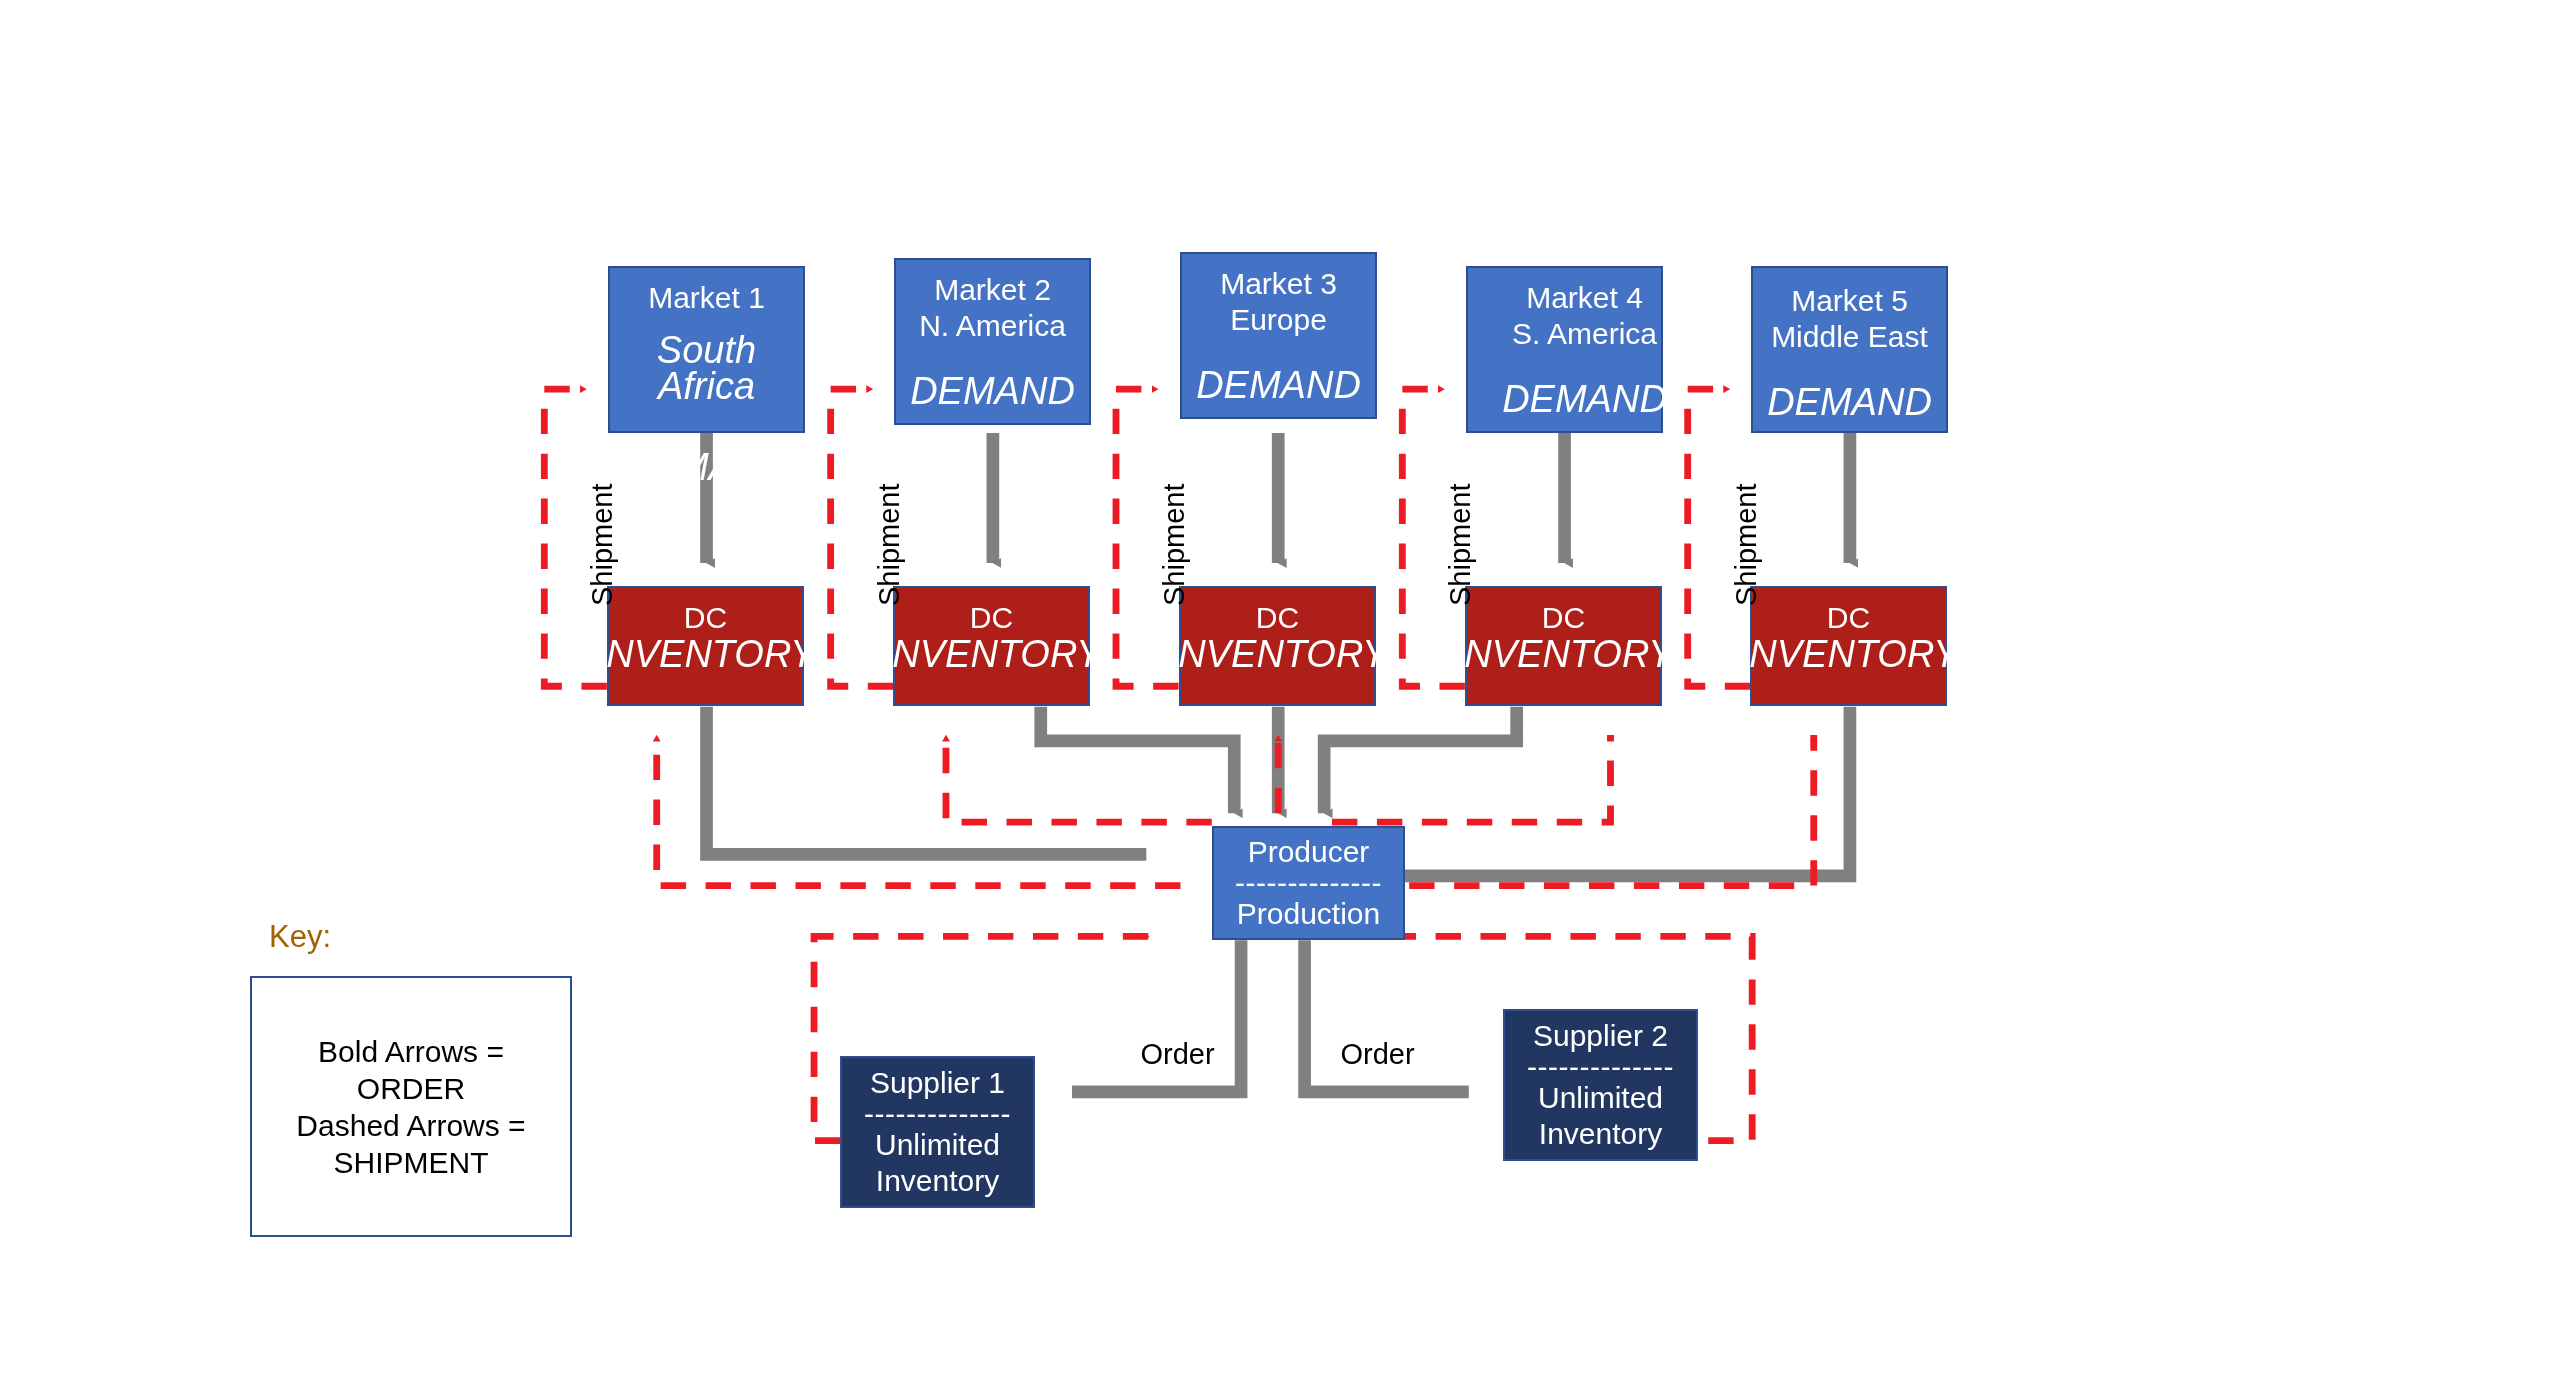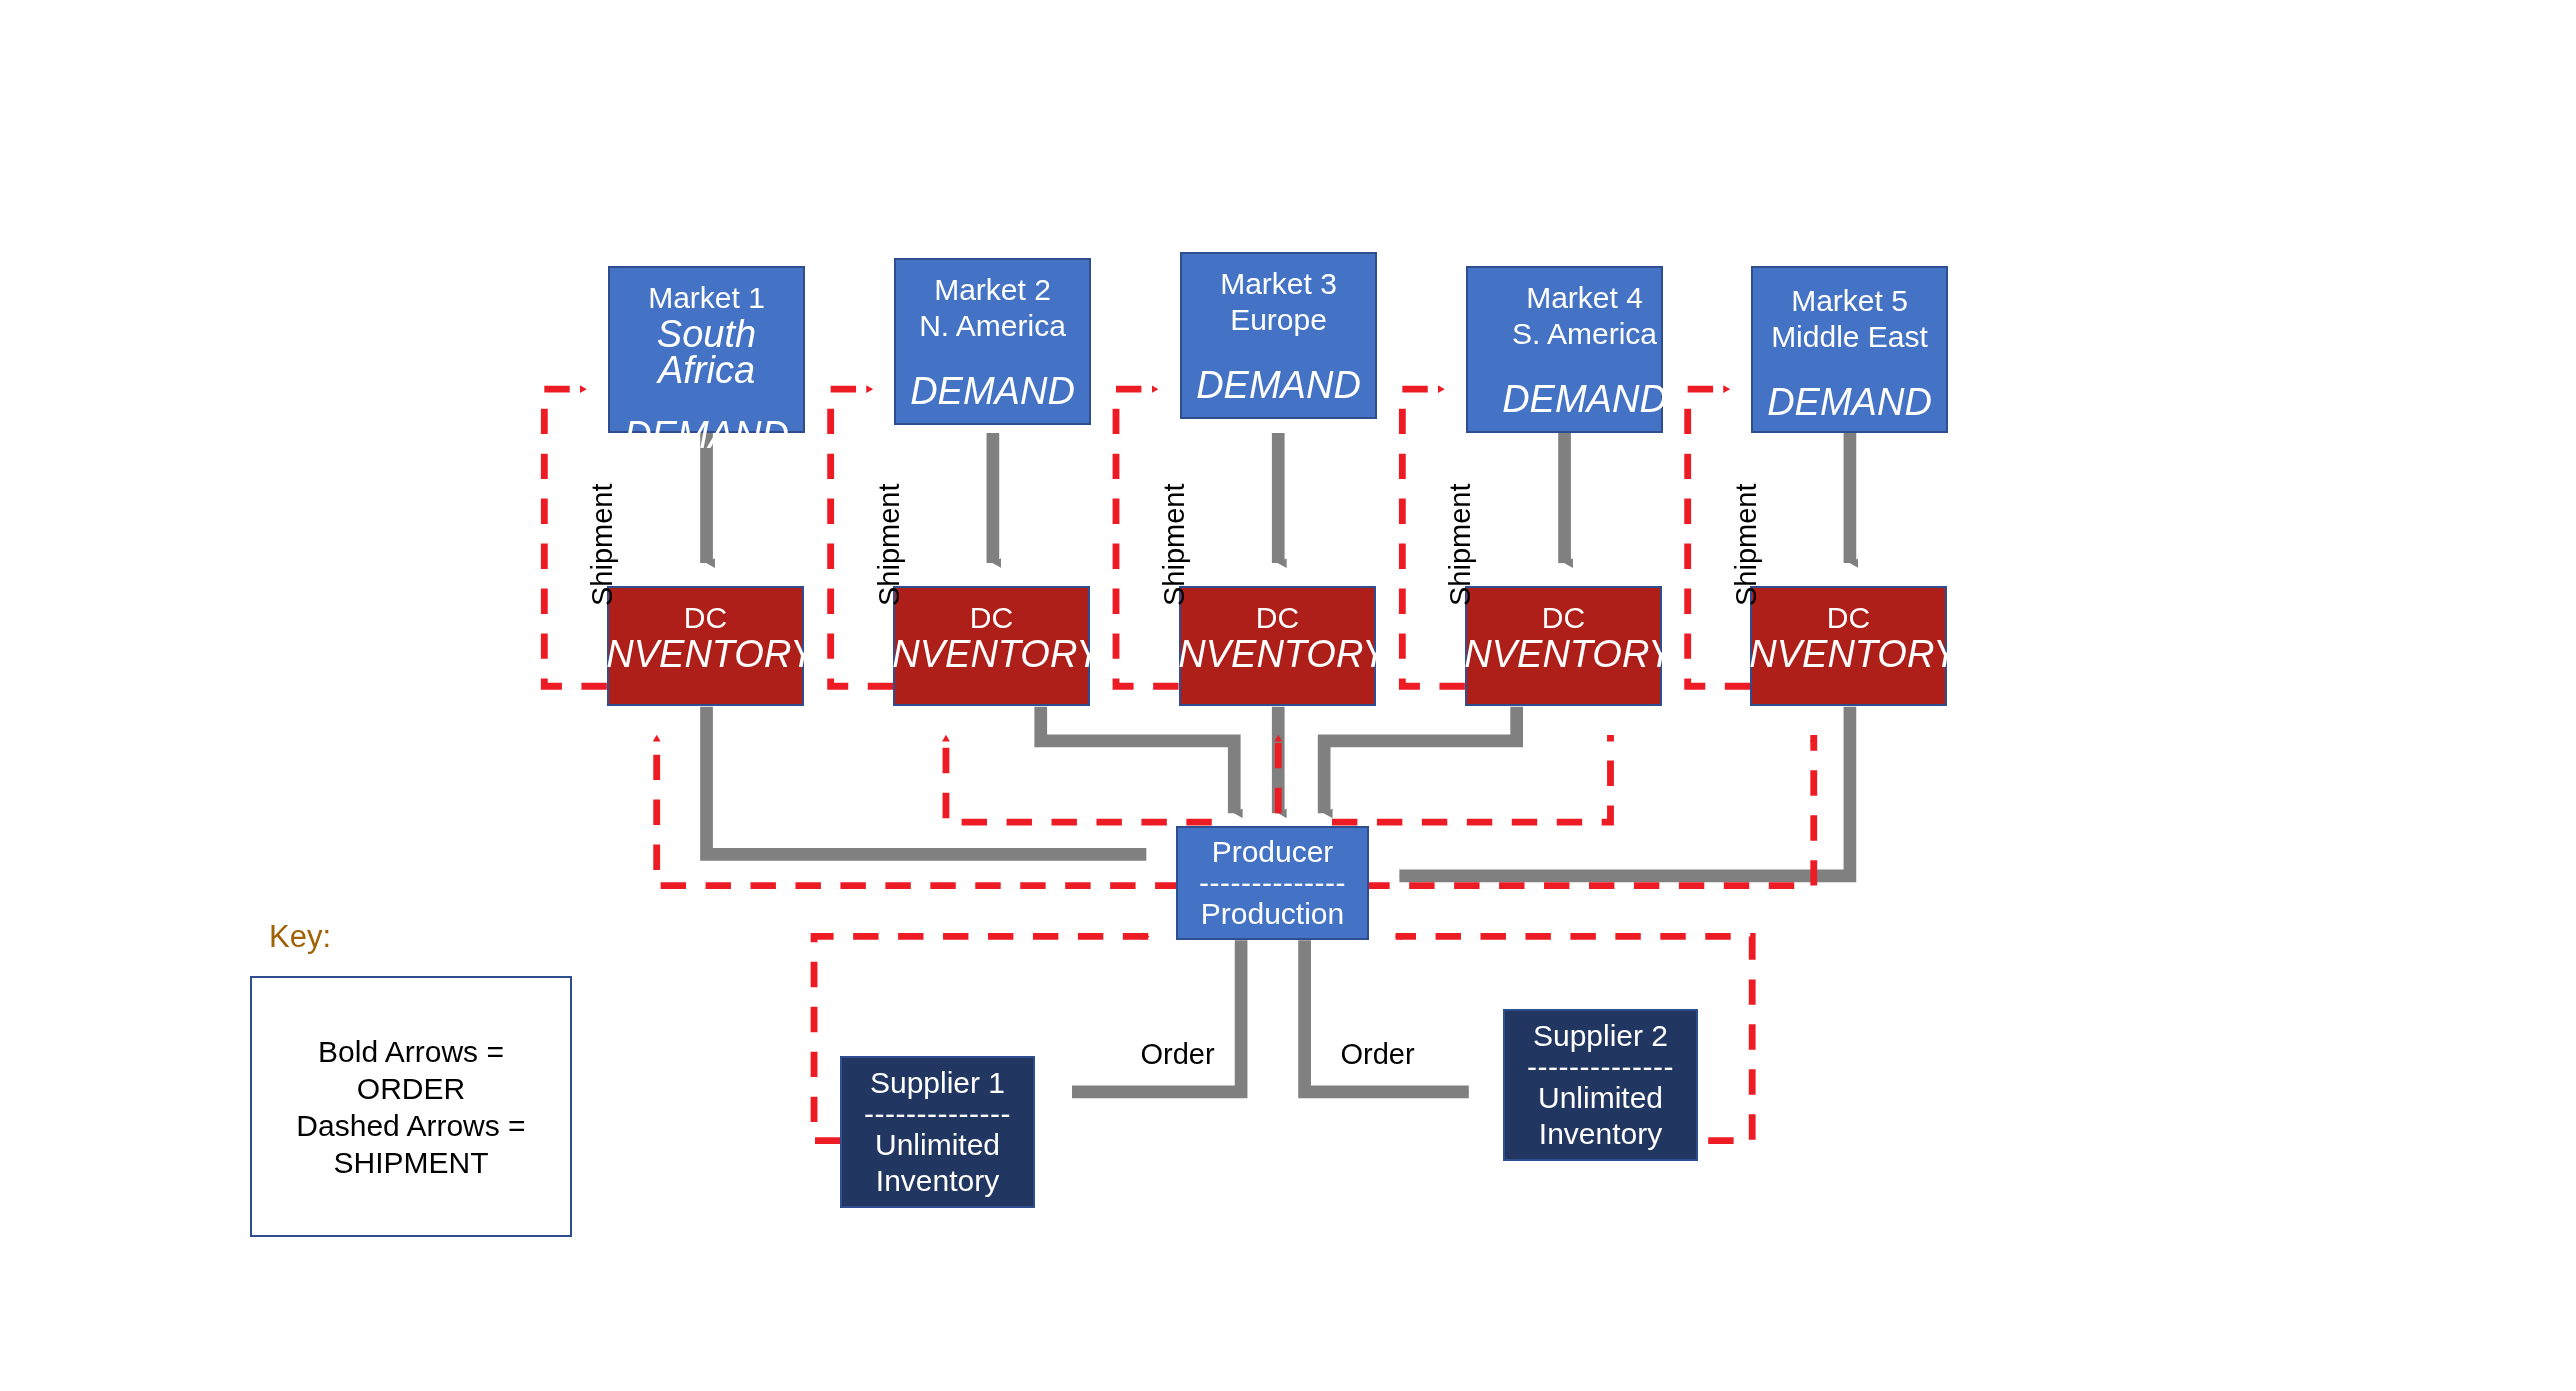--- a/index.html
+++ b/index.html
@@ -85,21 +85,21 @@
       <path d="M1363,841 L1648,841 L1648,752" marker-end="url(#red-head)"></path>
       <path d="M1396,906 L1856,906 L1856,752" marker-end="url(#red-head)"></path>
     </g>
 
     <g stroke="#ED1C24" stroke-width="7" fill="none" stroke-dasharray="26,20">
       <path d="M860,1167 L833,1167 L833,958 L1176,958" marker-end="url(#red-head)"></path>
       <path d="M1702,1167 L1793,1167 L1793,958 L1428,958" marker-end="url(#red-head)"></path>
     </g>
   </svg>
 
-  <div class="node market" style="left:608px;top:266px;width:197px;height:167px;padding-top:11.7px;">
+  <div class="node market" style="left:608px;top:266px;width:197px;height:167px;padding-top:11.7px;gap:16px;">
     <div class="l1">Market 1</div>
     <div class="ital">South Africa</div>
     <div class="ital" style="margin-top:29px;">DEMAND</div>
   </div>
 
   <div class="node market" style="left:894px;top:258px;width:197px;height:167px;padding-top:11.7px;">
     <div class="l1">Market 2</div>
     <div class="l2">N. America</div>
     <div class="ital" style="margin-top:29px;">DEMAND</div>
   </div>
@@ -146,21 +146,21 @@
     <div class="l1">DC</div>
     <div class="ital">INVENTORY</div>
   </div>
 
   <div class="vcaption" style="left:586px;top:606px;">Shipment</div>
   <div class="vcaption" style="left:873px;top:606px;">Shipment</div>
   <div class="vcaption" style="left:1158px;top:606px;">Shipment</div>
   <div class="vcaption" style="left:1444px;top:606px;">Shipment</div>
   <div class="vcaption" style="left:1730px;top:606px;">Shipment</div>
 
-  <div class="node producer" style="left:1176px;top:826px;width:193px;height:114px;">
+  <div class="node producer" style="left:1212px;top:826px;width:193px;height:114px;">
     <div class="l1">Producer</div>
     <div class="sep">--------------</div>
     <div class="l1">Production</div>
   </div>
 
   <div class="node supplier" style="left:840px;top:1056px;width:195px;height:152px;">
     <div class="l1">Supplier 1</div>
     <div class="sep">--------------</div>
     <div class="l1">Unlimited</div>
     <div class="l1">Inventory</div>

